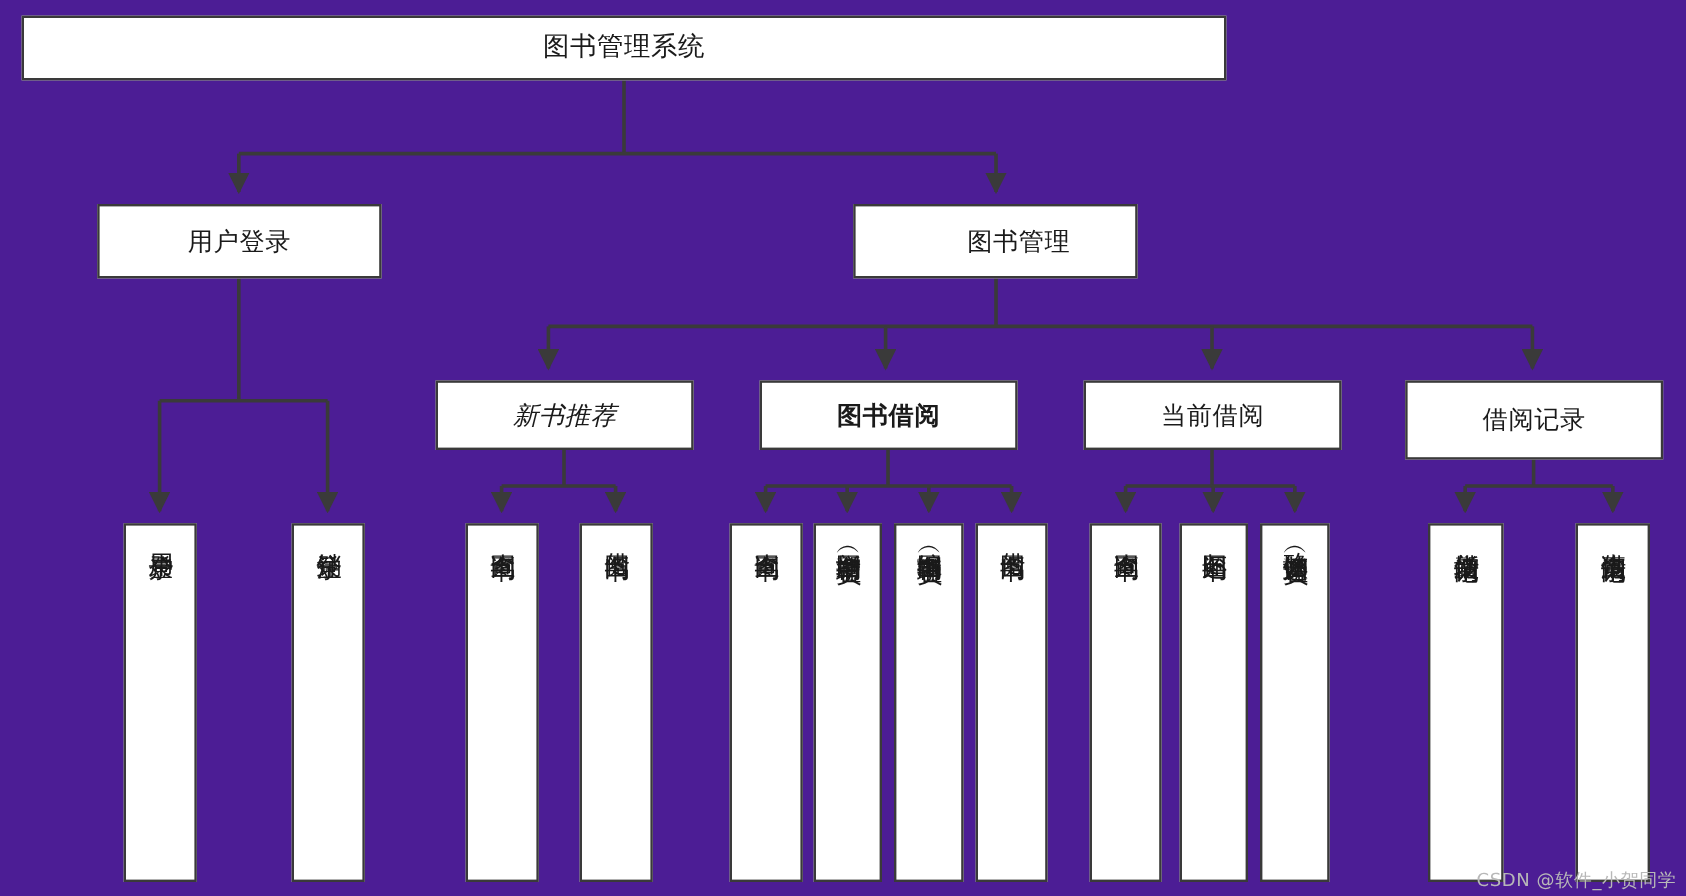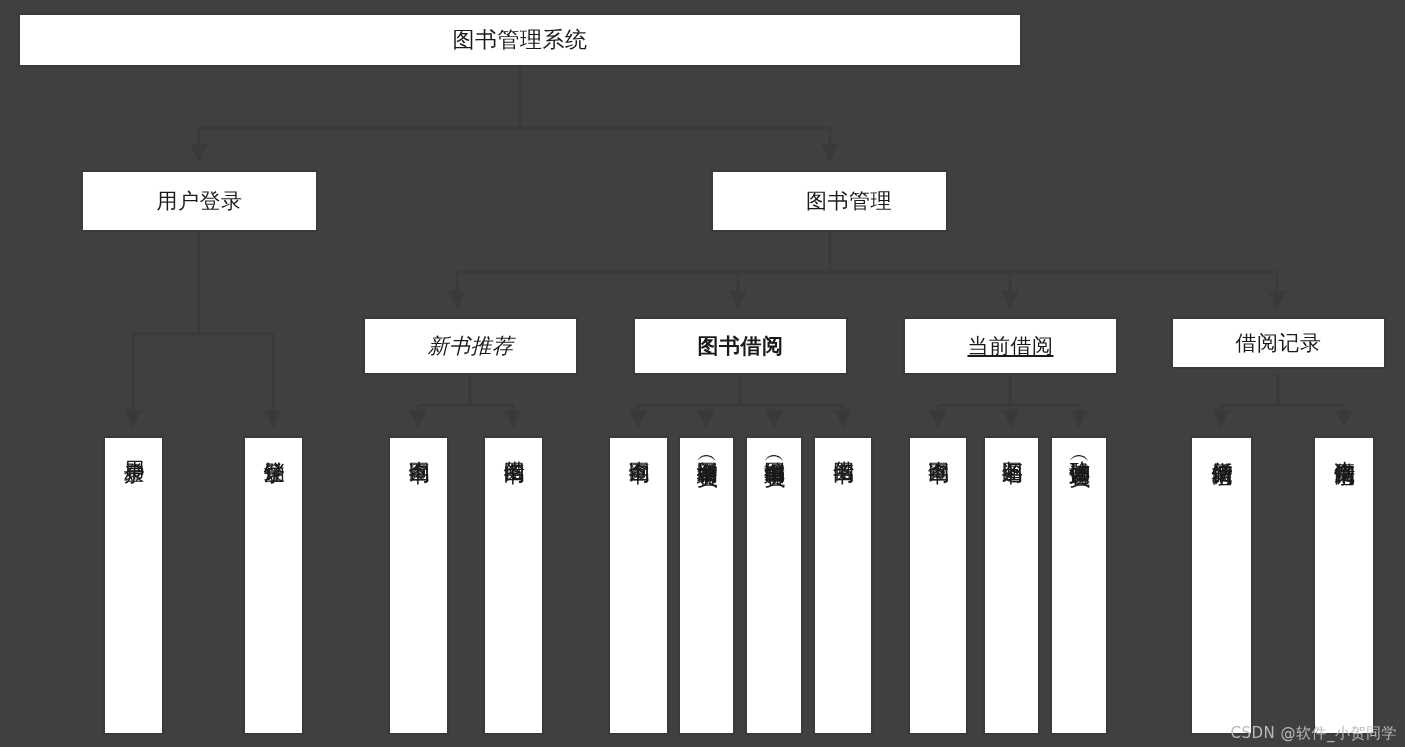--- a/index.html
+++ b/index.html
@@ -7,21 +7,21 @@
     padding: 0;
     background: #ffffff;
   }
   body {
     font-family: "DejaVu Sans", "Liberation Sans", sans-serif;
   }
   #diagram-root {
     position: relative;
     width: 1405px;
     height: 747px;
-    background: #404040;
+    background: #4c1d95;
     overflow: hidden;
   }
   #edges-layer {
     position: absolute;
     left: 0;
     top: 0;
     width: 1405px;
     height: 747px;
     pointer-events: none;
   }
@@ -135,25 +135,25 @@
   </div>
 
   <div class="node node-l2" style="left:363px; top:317px; width:215px; height:58px;font-style:italic;">
     <span class="label">新书推荐</span>
   </div>
 
   <div class="node node-l2" style="left:633px; top:317px; width:215px; height:58px;font-weight:bold;">
     <span class="label">图书借阅</span>
   </div>
 
-  <div class="node node-l2" style="left:903px; top:317px; width:215px; height:58px;text-decoration:underline;">
+  <div class="node node-l2" style="left:903px; top:317px; width:215px; height:58px;">
     <span class="label">当前借阅</span>
   </div>
 
-  <div class="node node-l2" style="left:1171px; top:317px; width:215px; height:52px;">
+  <div class="node node-l2" style="left:1171px; top:317px; width:215px; height:66px;">
     <span class="label">借阅记录</span>
   </div>
 
   <div class="node node-leaf" style="left:103px; top:436px; width:61px; height:299px;">
     <span class="label">用户登录</span>
   </div>
 
   <div class="node node-leaf" style="left:243px; top:436px; width:61px; height:299px;">
     <span class="label">注销登录</span>
   </div>

